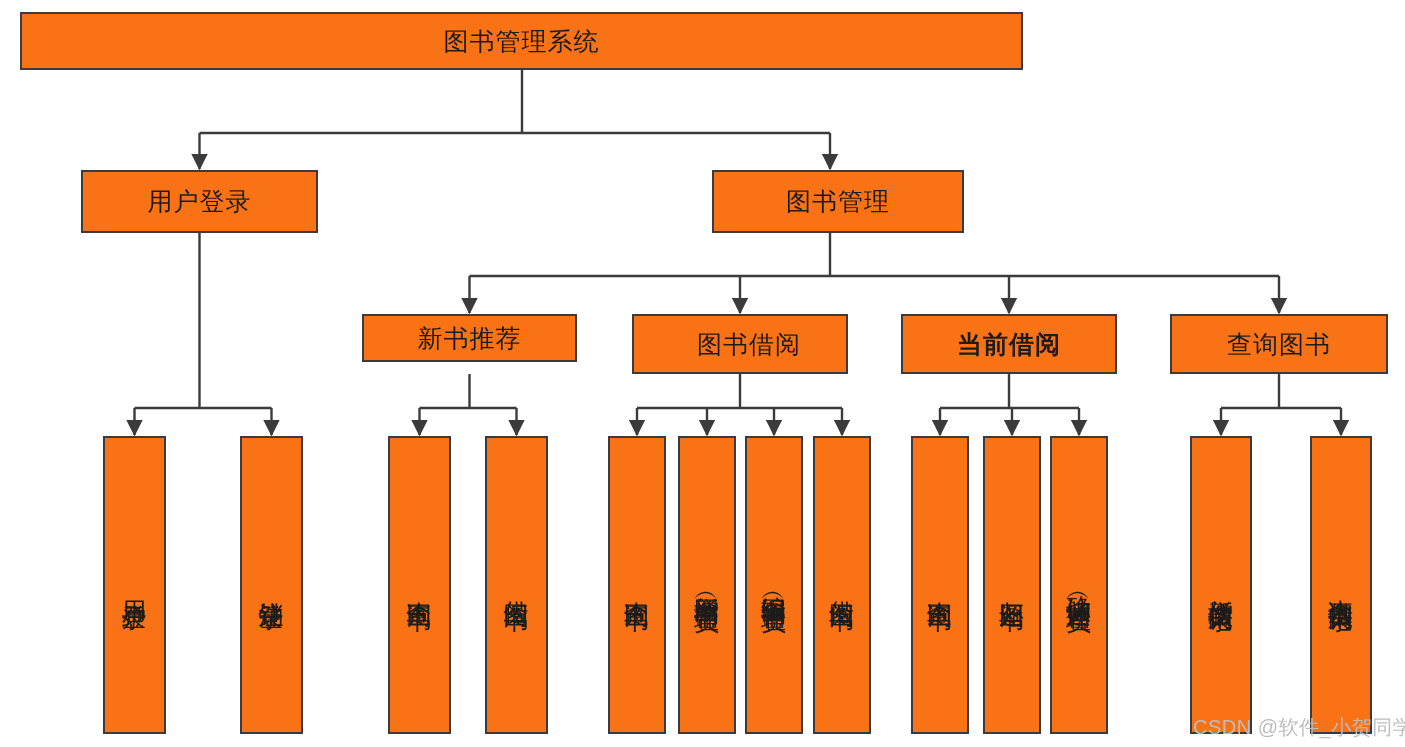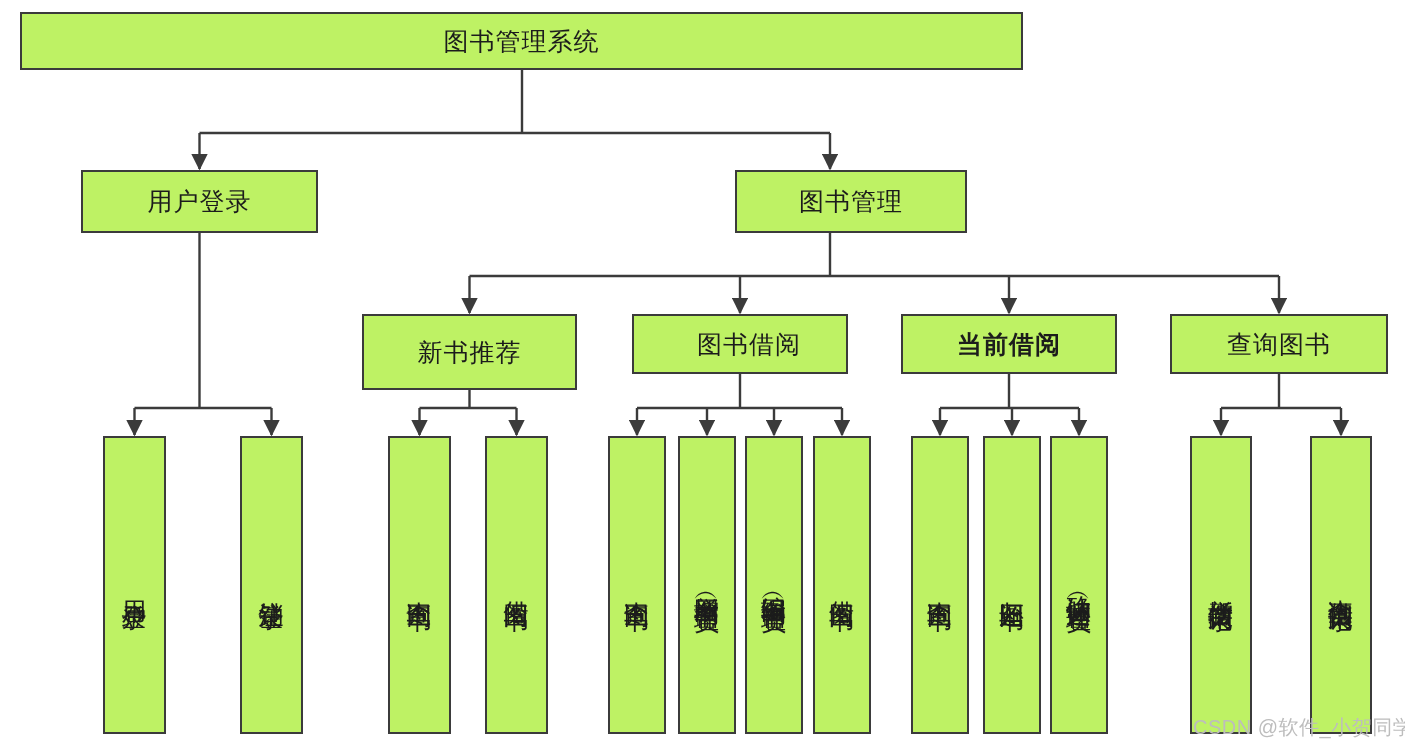--- a/index.html
+++ b/index.html
@@ -1,20 +1,20 @@
 <!DOCTYPE html>
 <html><head>
 <meta charset="utf-8">
 <style>
   html,body{margin:0;padding:0;background:#ffffff;}
   body{width:1405px;height:747px;overflow:hidden;
        font-family:"Liberation Sans","DejaVu Sans",sans-serif;}
   #stage{position:relative;width:1405px;height:747px;background:#fff;}
   svg{position:absolute;left:0;top:0;}
-  .nodebox{position:absolute;box-sizing:border-box;background:#bef264;
+  .nodebox{position:absolute;box-sizing:border-box;background:#f97316;
            border:2.4px solid #3b3b3b;display:flex;align-items:center;
            justify-content:center;}
   .nodebox .lbl{color:#1c1c1c;white-space:nowrap;}
   .h-lbl{font-size:25px;letter-spacing:1px;line-height:1;}
   .title-lbl{font-size:25px;letter-spacing:1px;line-height:1;}
   .v-lbl{writing-mode:vertical-rl;text-orientation:upright;
          font-size:25px;line-height:1.12;letter-spacing:2px;
          white-space:nowrap;}
   .watermark{position:absolute;color:#bdbdbd;font-size:20px;
              letter-spacing:.5px;white-space:nowrap;}
@@ -67,24 +67,24 @@
       </g>
   </svg>
 
   <div id="nodes">
       <div class="nodebox" style="left: 20px; top: 12px; width: 1003px; height: 58px;">
         <span class="lbl title-lbl">图书管理系统</span>
       </div>
       <div class="nodebox" style="left: 81px; top: 170px; width: 237px; height: 63px;">
         <span class="lbl h-lbl">用户登录</span>
       </div>
-      <div class="nodebox" style="left: 712px; top: 170px; width: 232px; height: 63px; margin-left: 23px;">
+      <div class="nodebox" style="left: 712px; top: 170px; width: 252px; height: 63px;">
         <span class="lbl h-lbl">图书管理</span>
       </div>
-      <div class="nodebox" style="left: 362px; top: 314px; width: 215px; height: 76px;">
+      <div class="nodebox" style="left: 362px; top: 314px; width: 215px; height: 48px;">
         <span class="lbl h-lbl">新书推荐</span>
       </div>
       <div class="nodebox" style="left: 632px; top: 314px; width: 216px; height: 60px; padding-left: 18px;">
         <span class="lbl h-lbl">图书借阅</span>
       </div>
       <div class="nodebox" style="left: 901px; top: 314px; width: 216px; height: 60px; font-weight: bold;">
         <span class="lbl h-lbl">当前借阅</span>
       </div>
       <div class="nodebox" style="left: 1170px; top: 314px; width: 218px; height: 60px;">
         <span class="lbl h-lbl">查询图书</span>

